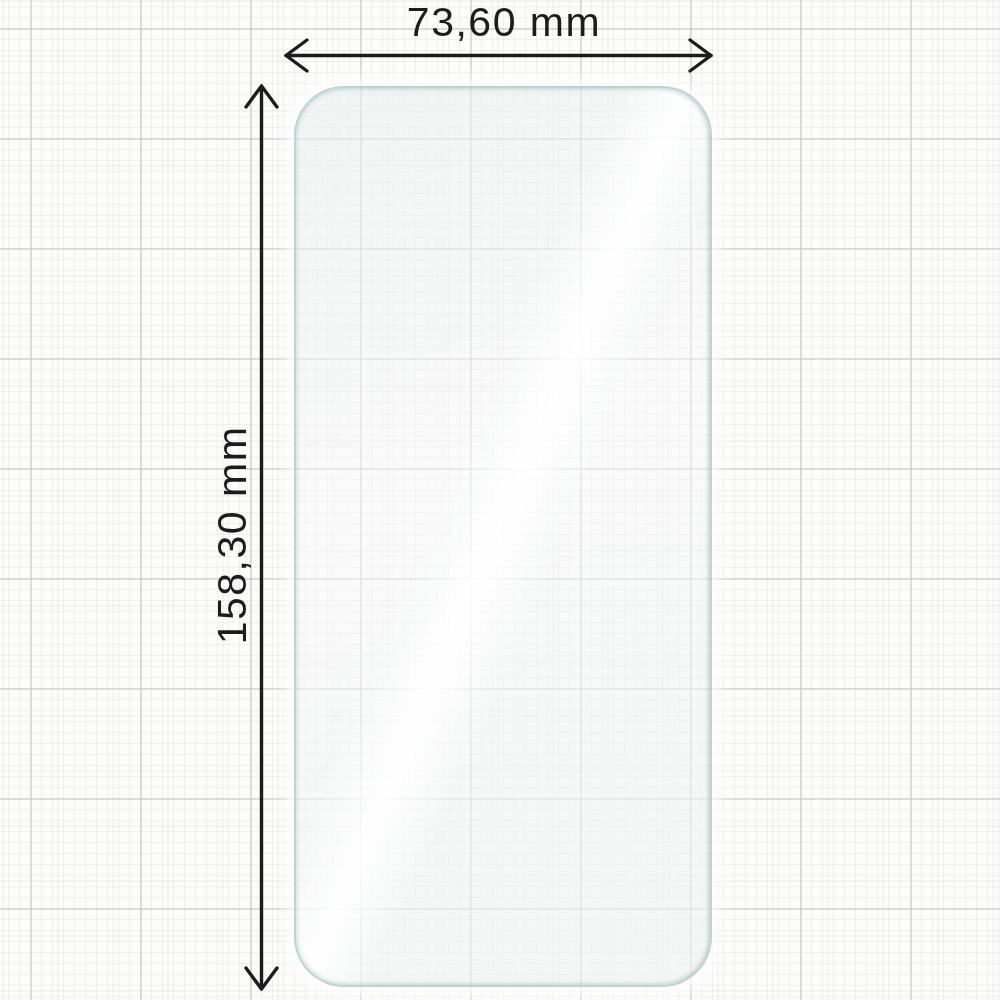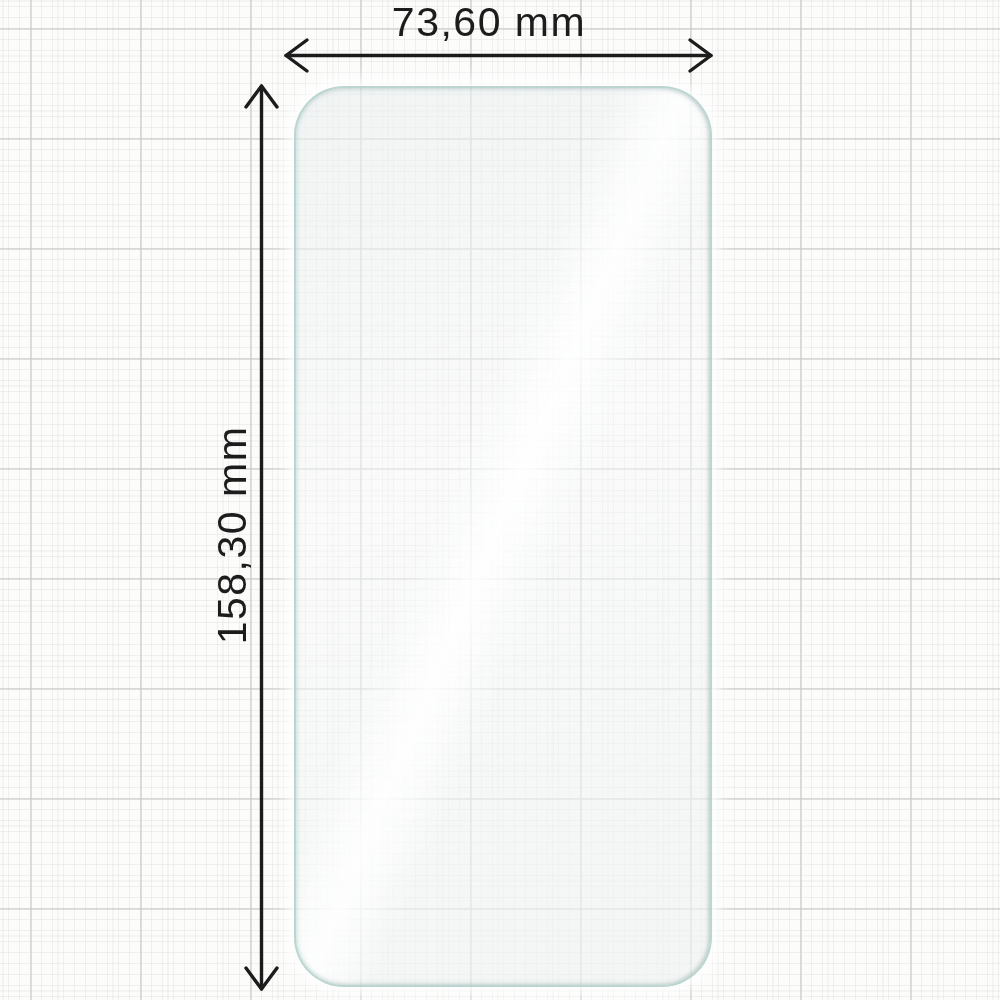--- a/index.html
+++ b/index.html
@@ -67,21 +67,21 @@
 
   .dim-label {
     position: absolute;
     color: #1c1c1c;
     font-size: 41px;
     letter-spacing: 1.5px;
     line-height: 1;
     white-space: nowrap;
   }
   .dim-label.width {
-    left: 276px; width: 426px;
+    left: 291px; width: 426px;
     top: 2px;
     text-align: center;
   }
   .dim-label.height {
     left: 232px; top: 535px;
     transform: translate(-50%, -50%) rotate(-90deg);
   }
 </style>
 </head>
 <body>

